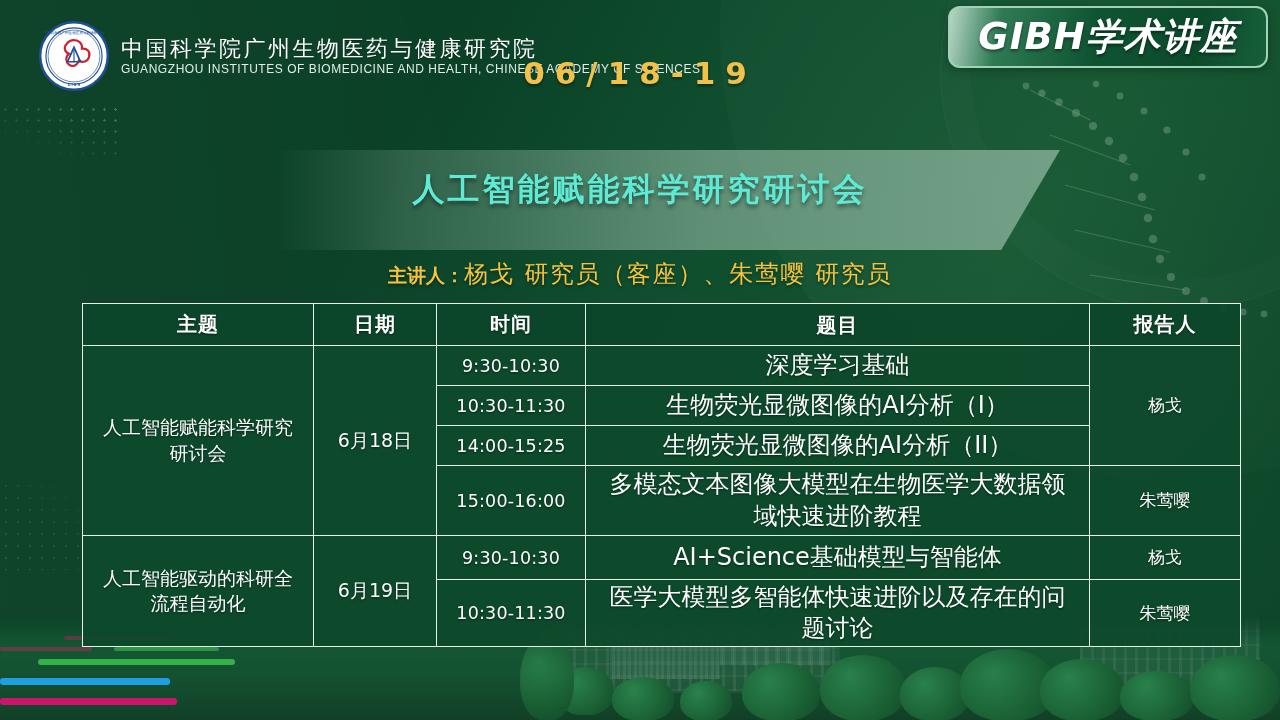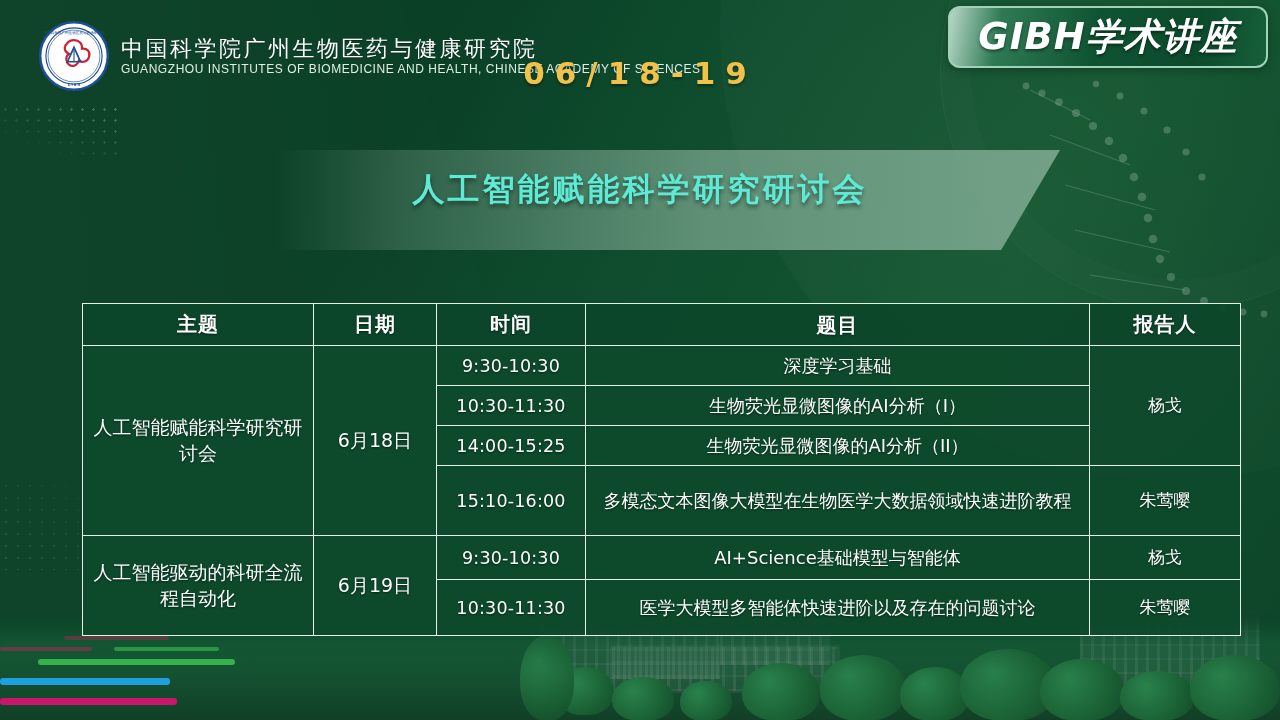--- a/index.html
+++ b/index.html
@@ -177,32 +177,32 @@
     table-layout:fixed;
     background:rgba(13,72,43,.80);
   }
   .sched td, .sched th {
     border:1px solid #e7efe9;
     color:#ffffff;
     text-align:center;
     vertical-align:middle;
     font-family:"DejaVu Sans","Liberation Sans",sans-serif;
     text-shadow:0 1px 2px rgba(0,0,0,.50);
-    padding:2px 6px;
+    padding:2px 18px;
     background:rgba(14,74,44,.62);
   }
   .sched th {
     font-size:20px; font-weight:bold; height:42px;
     letter-spacing:1px;
     background:rgba(13,70,42,.62);
   }
   .c-topic { width:231px; font-size:19px; line-height:1.35; }
   .c-date  { width:123px; font-size:19px; }
   .c-time  { width:149px; font-size:17.5px; letter-spacing:.2px; }
-  .c-title { width:504px; font-size:18px; line-height:1.3; }
+  .c-title { width:504px; font-size:24px; line-height:1.3; }
   .c-spk   { width:151px; font-size:17px; }
 </style>
 </head>
 <body>
 
 <div id="poster">
 
   <div class="bg-grad-a"></div>
   <div class="bg-swoosh"></div>
   <div class="bg-diag"></div>
@@ -304,20 +304,23 @@
 
   <div class="badge">
     <span class="badge-text">GIBH学术讲座</span>
   </div>
 
   <div class="date-big">06/18-19</div>
 
   <div class="title-band"></div>
   <div class="title-text">人工智能赋能科学研究研讨会</div>
 
+  <div class="speaker-line">
+    <span class="speaker-label">主讲人：</span><span>杨戈 研究员（客座）、朱莺嘤 研究员</span>
+  </div>
 
   <table class="sched">
     <thead>
       <tr>
         <th class="c-topic">主题</th>
         <th class="c-date">日期</th>
         <th class="c-time">时间</th>
         <th class="c-title">题目</th>
         <th class="c-spk">报告人</th>
       </tr>
@@ -332,21 +335,21 @@
       </tr>
       <tr style="height:40px;">
         <td class="c-time">10:30-11:30</td>
         <td class="c-title">生物荧光显微图像的AI分析（I）</td>
       </tr>
       <tr style="height:40px;">
         <td class="c-time">14:00-15:25</td>
         <td class="c-title">生物荧光显微图像的AI分析（II）</td>
       </tr>
       <tr style="height:70px;">
-        <td class="c-time">15:10-16:00</td>
+        <td class="c-time">15:00-16:00</td>
         <td class="c-title">多模态文本图像大模型在生物医学大数据领域快速进阶教程</td>
         <td class="c-spk">朱莺嘤</td>
       </tr>
       <tr style="height:44px;">
         <td class="c-topic" rowspan="2">人工智能驱动的科研全流程自动化</td>
         <td class="c-date" rowspan="2">6月19日</td>
         <td class="c-time">9:30-10:30</td>
         <td class="c-title">AI+Science基础模型与智能体</td>
         <td class="c-spk">杨戈</td>
       </tr>

